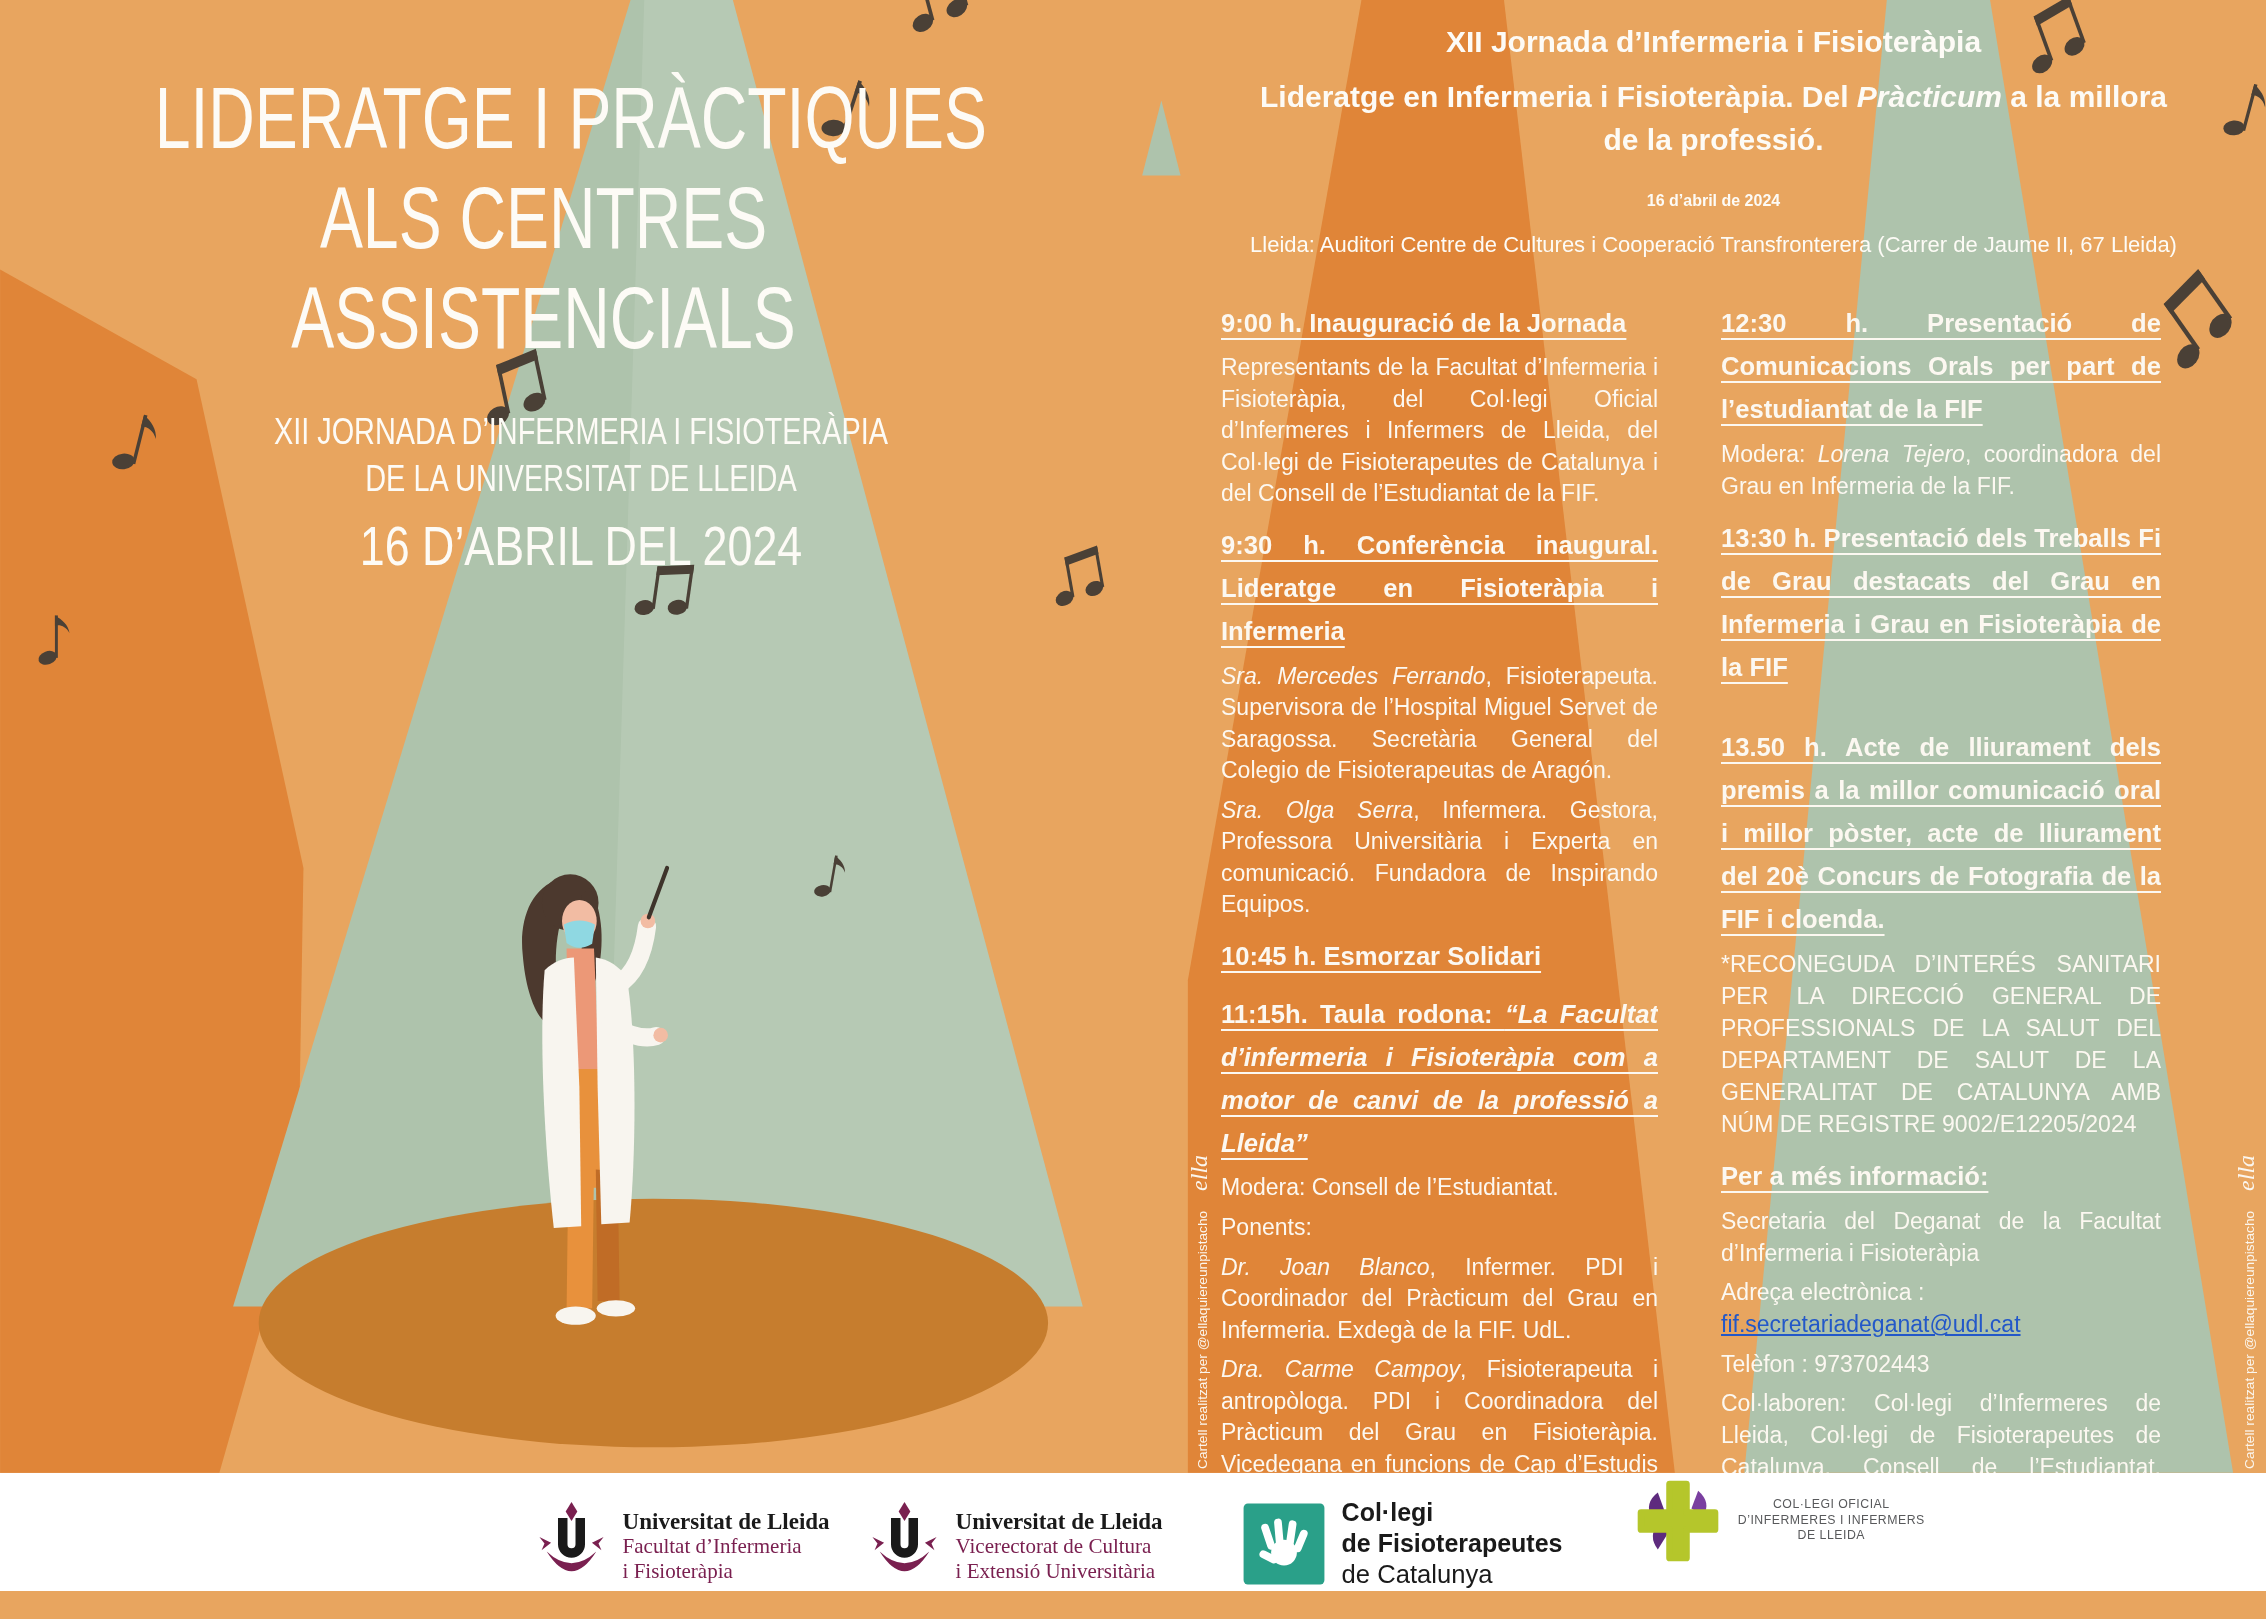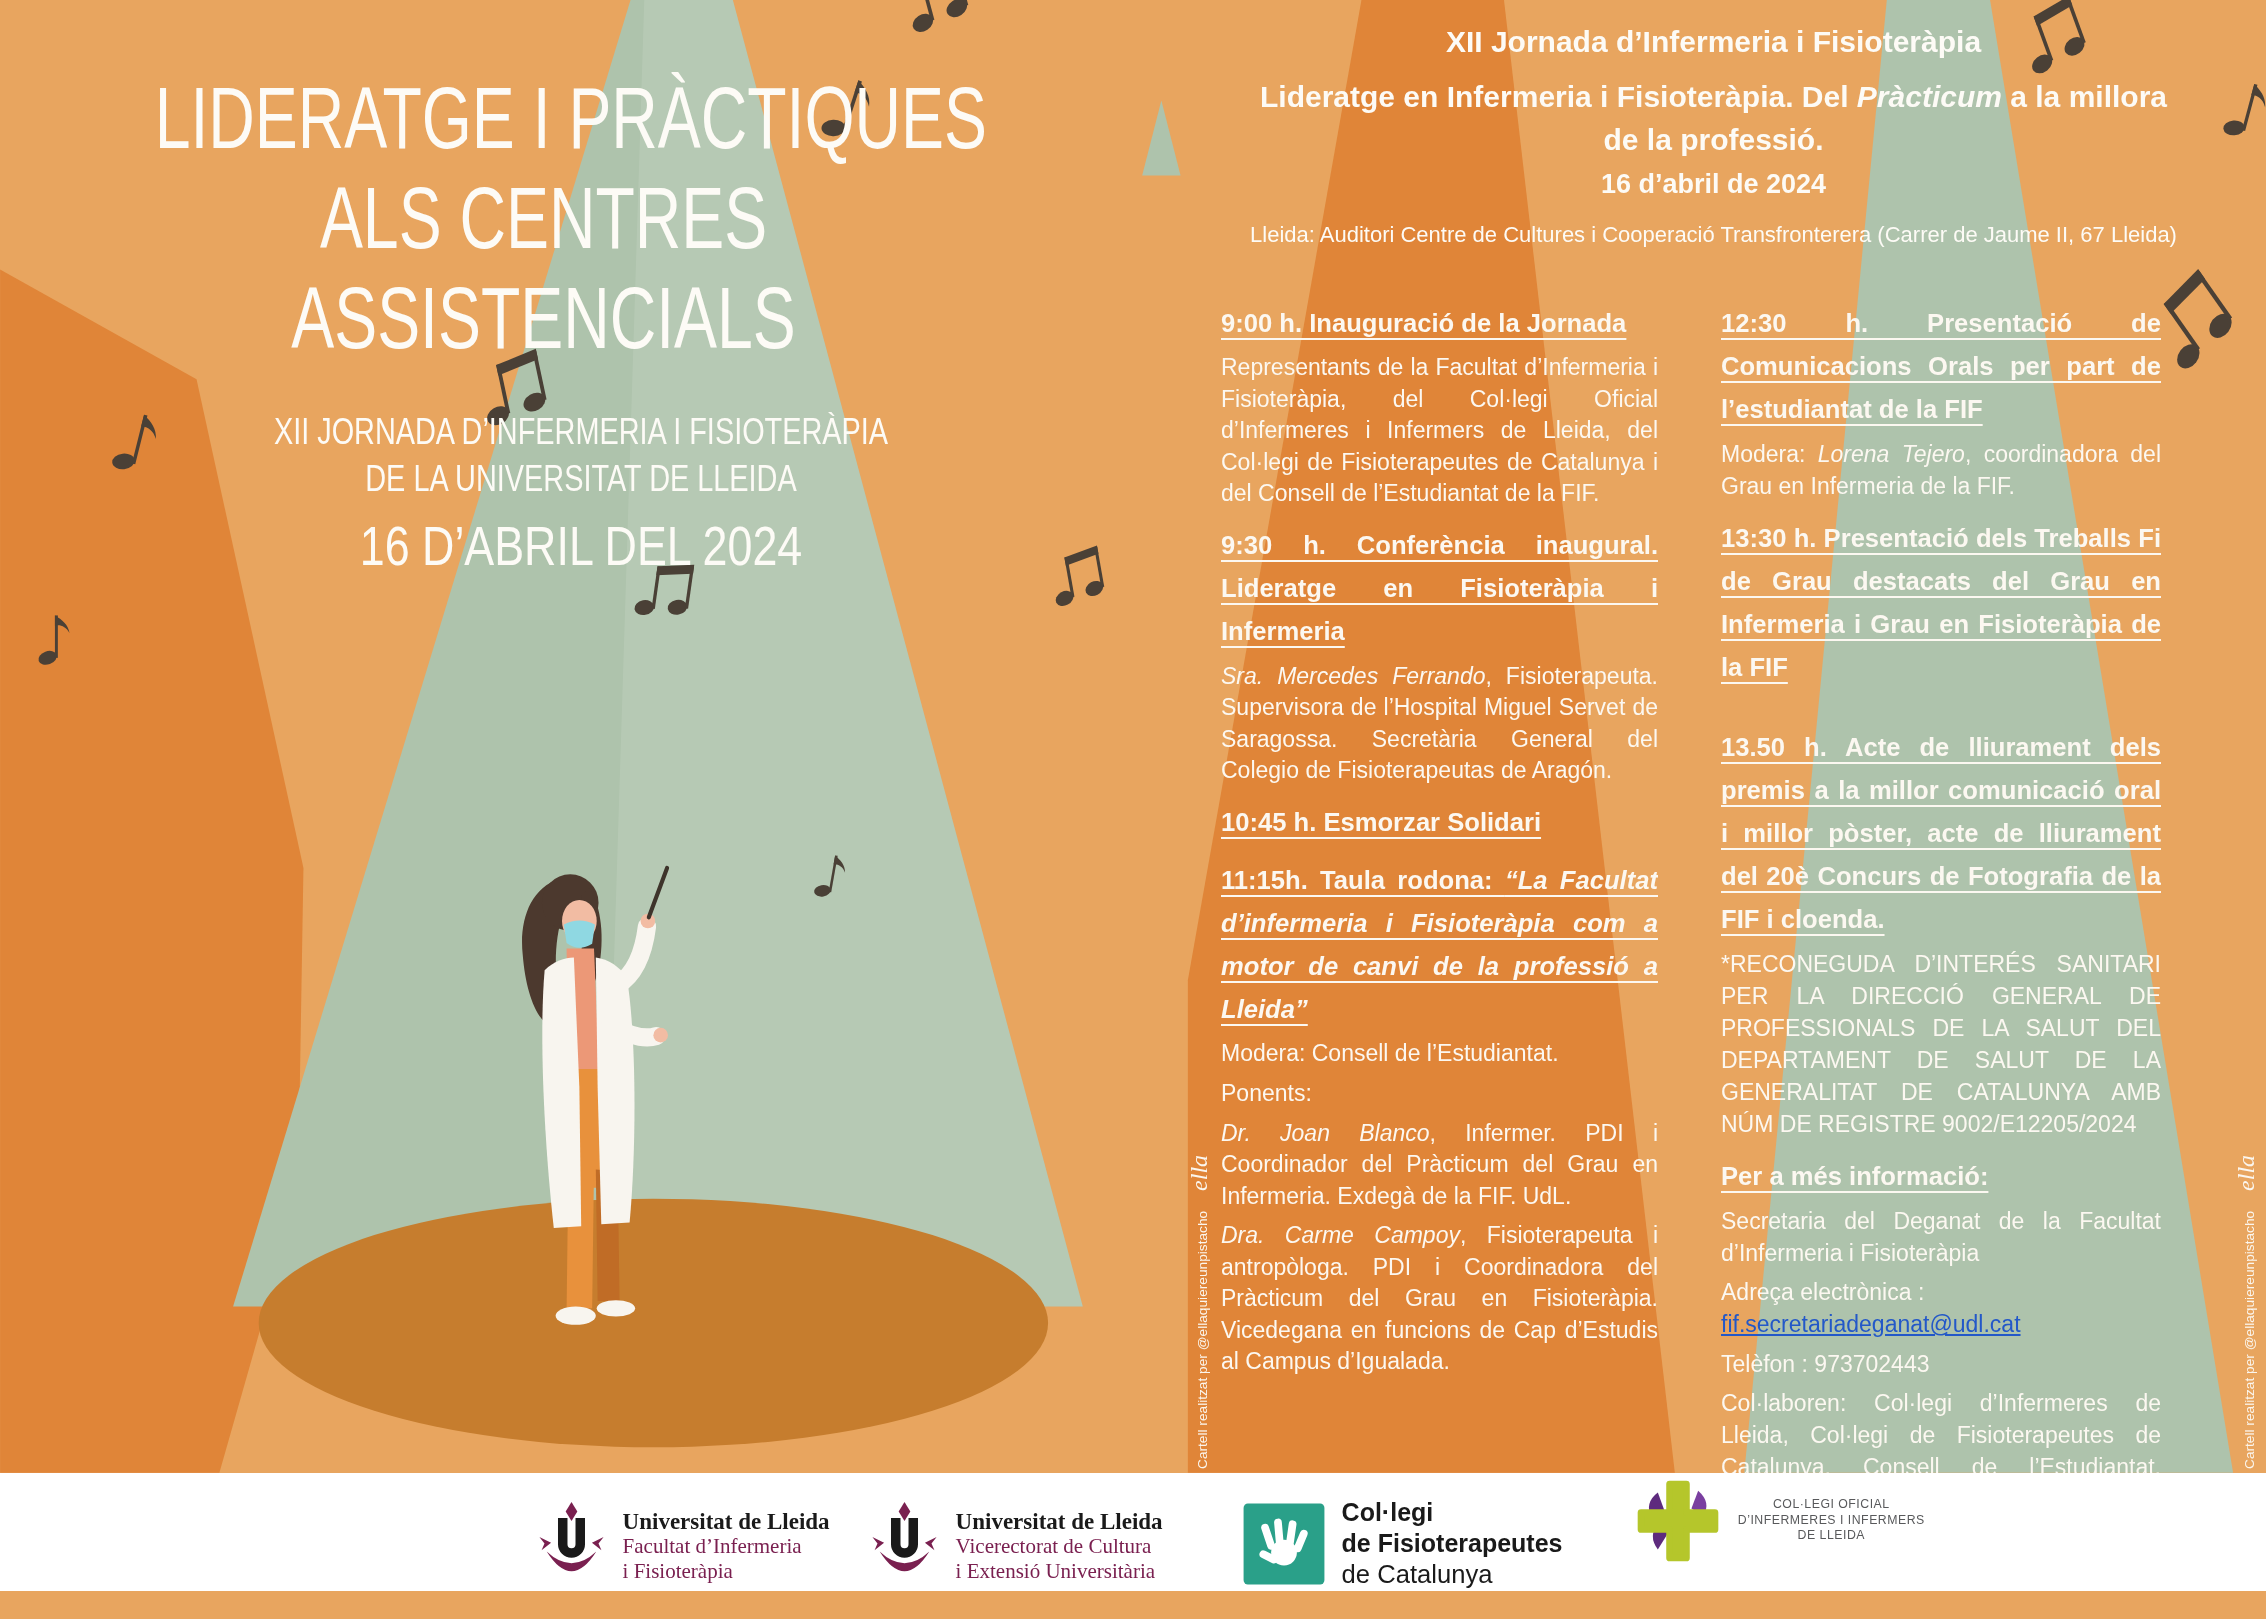--- a/index.html
+++ b/index.html
@@ -20,21 +20,21 @@
   .left-title .tl{font-size:87px;line-height:100px;font-weight:400;white-space:nowrap;
                   transform:scaleX(0.74);transform-origin:50% 50%;}
   .left-sub{left:60px;top:408px;width:1042px;text-align:center;}
   .left-sub .sl{font-size:37px;line-height:47px;white-space:nowrap;transform:scaleX(0.78);transform-origin:50% 50%;}
   .left-sub .date{margin-top:11px;font-size:56px;line-height:66px;white-space:nowrap;
                   transform:scaleX(0.80);transform-origin:50% 50%;}
 
   .right-header{left:1197px;top:22px;width:1033px;text-align:center;}
   .rh1{font-size:30px;font-weight:700;line-height:40px;}
   .rh2{font-size:30px;font-weight:700;line-height:43px;margin-top:12.8px;}
-  .rh-date{font-size:27px;font-weight:700;margin-top:8px;}
+  .rh-date{font-size:16px;font-weight:700;margin-top:31px;}
   .rh-venue{font-size:22px;margin-top:22px;}
   .it{font-style:italic;}
   .bd{font-weight:400;}
 
   .col{position:absolute;z-index:2;top:302px;height:1171px;overflow:hidden;color:#FCF8F1;}
   .col-left{left:1221px;width:437px;}
   .col-right{left:1721px;width:440px;}
   .sec-h{font-size:25.6px;font-weight:700;line-height:43px;text-align:justify;
          text-decoration:underline;text-underline-offset:6.4px;text-decoration-thickness:2.3px;
          margin:14.6px 0 7.3px 0;}
@@ -190,20 +190,21 @@
     <div class="rh2"><span>Lideratge en Infermeria i Fisioteràpia. Del </span><span class="it">Pràcticum</span><span> a la millora</span><br><span>de la professió.</span></div>
     <div class="rh-date">16 d’abril de 2024</div>
     <div class="rh-venue">Lleida: Auditori Centre de Cultures i Cooperació Transfronterera (Carrer de Jaume II, 67  Lleida)</div>
   </div>
 
   <div class="col col-left">
       <div class="sec-h"><span>9:00 h. Inauguració de la Jornada</span></div>
       <div class="sec-p"><span>Representants de la Facultat d’Infermeria i Fisioteràpia, del Col·legi Oficial d’Infermeres i Infermers de Lleida, del Col·legi de Fisioterapeutes de Catalunya i del Consell de l’Estudiantat de la FIF.</span></div>
       <div class="sec-h"><span>9:30 h. Conferència inaugural. Lideratge en Fisioteràpia i Infermeria</span></div>
       <div class="sec-p"><span class="it">Sra. Mercedes Ferrando</span><span>, Fisioterapeuta. Supervisora de l’Hospital Miguel Servet de Saragossa. Secretària General del Colegio de Fisioterapeutas de Aragón.</span></div>
+      <div class="sec-p"><span class="it">Sra. Olga Serra</span><span>, Infermera. Gestora, Professora Universitària i Experta en comunicació. Fundadora de Inspirando Equipos.</span></div>
       <div class="sec-h"><span>10:45 h. Esmorzar Solidari</span></div>
       <div class="sec-h"><span>11:15h. Taula rodona: </span><span class="it">“La Facultat d’infermeria i Fisioteràpia com a motor de canvi de la professió a Lleida”</span></div>
       <div class="sec-p"><span>Modera: Consell de l’Estudiantat.</span></div>
       <div class="sec-p"><span>Ponents:</span></div>
       <div class="sec-p"><span class="it">Dr. Joan Blanco</span><span>, Infermer. PDI i Coordinador del Pràcticum del Grau en Infermeria. Exdegà de la FIF. UdL.</span></div>
       <div class="sec-p"><span class="it">Dra. Carme Campoy</span><span>, Fisioterapeuta i antropòloga. PDI i Coordinadora del Pràcticum del Grau en Fisioteràpia. Vicedegana en funcions de Cap d’Estudis al Campus d’Igualada.</span></div>
     </div>
   <div class="col col-right">
       <div class="sec-h"><span>12:30 h. Presentació de Comunicacions Orals per part de l’estudiantat de la FIF</span></div>
       <div class="sec-p"><span>Modera: </span><span class="it">Lorena Tejero</span><span>, coordinadora del Grau en Infermeria de la FIF.</span></div>

